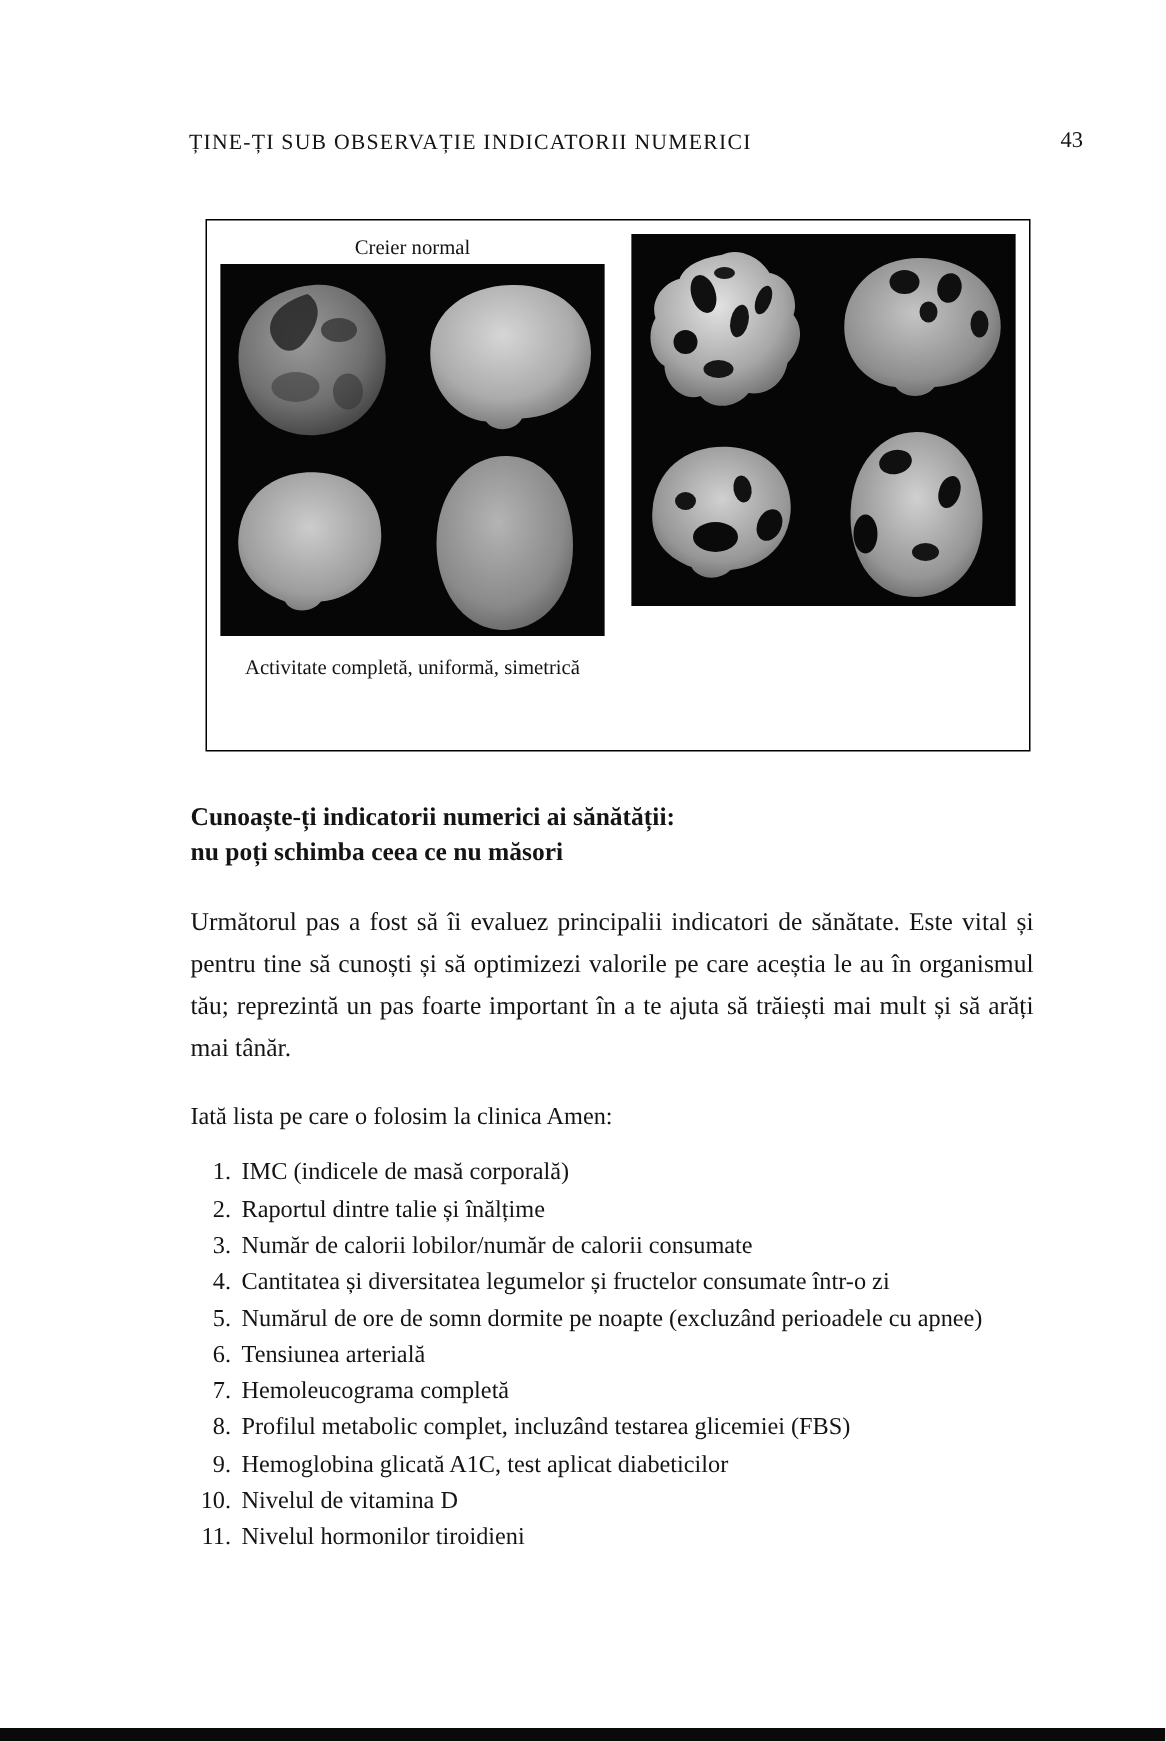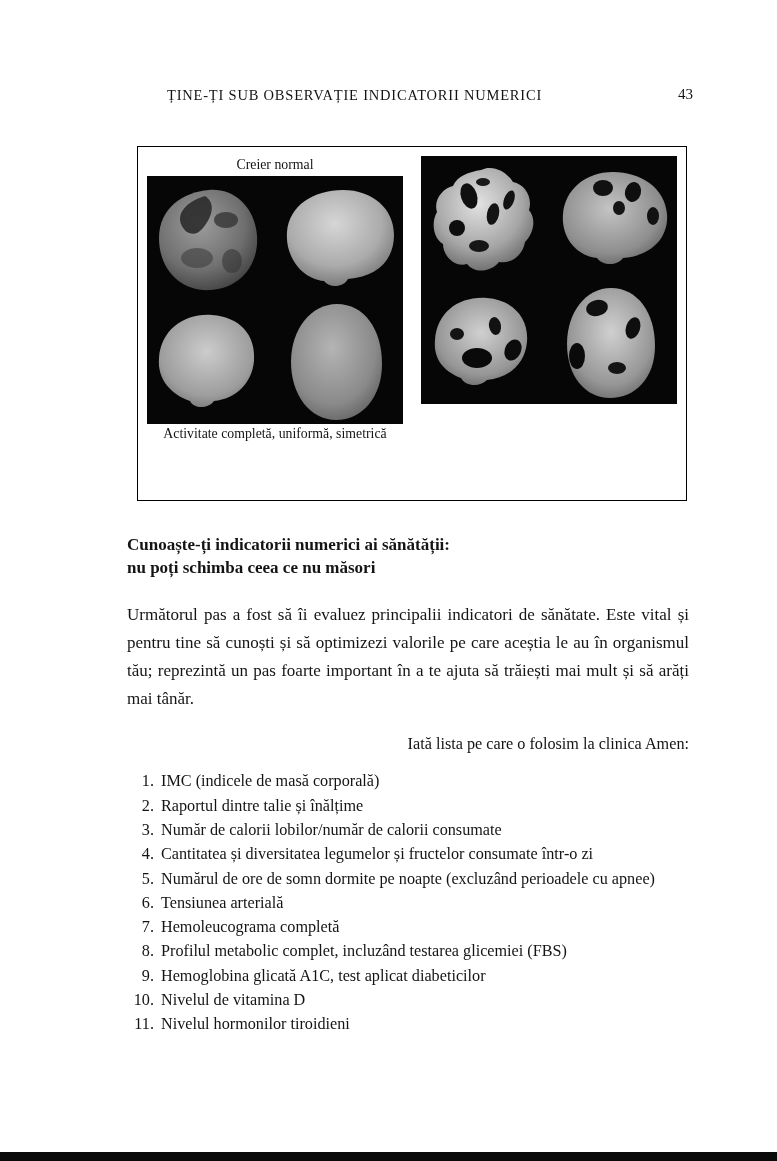--- a/index.html
+++ b/index.html
@@ -6,24 +6,24 @@
   .page {
     position:relative;
     width:777px; height:1161px;
     background:#ffffff;
     font-family:"Liberation Serif", serif;
     color:#141414;
     overflow:hidden;
   }
   .running-head {
     position:absolute; top:87px; left:126px;
-    font-size:14.5px; letter-spacing:0.8px;margin-left:41px;
+    font-size:14.5px; letter-spacing:0.8px;
   }
   .page-number {
-    position:absolute; top:86px; left:678px;
+    position:absolute; top:86px; left:707px;
     font-size:15px;
   }
   .figure-box {
     position:absolute; left:137px; top:146px;
     width:550px; height:355px;
     border:1.5px solid #000;
     box-sizing:border-box;
     display:flex;
     background:#fff;
   }
@@ -37,36 +37,36 @@
     font-size:13.8px; text-align:center; height:20px; line-height:17px;
     padding:0 6px;
   }
   .fig-image {
     width:256px; height:248px;
     background:#060606;
     display:block;
   }
   .fig-caption {
     font-size:13.8px; line-height:17px; text-align:center;
-    margin-top:1px; padding:0 8px;
+    margin-top:12px; padding:0 8px;
   }
   .content {
     position:absolute; left:127px; top:534px; width:562px;
   }
   .section-heading {
     font-weight:bold; font-size:17px; line-height:1.35;
     margin:0;
   }
   .body-paragraph {
     font-size:17px; line-height:1.64;
     text-align:justify;
     margin:21px 0 0 0;
   }
   .list-intro {
-    font-size:16.2px; margin:23px 0 12px 0;text-align:right;
+    font-size:16.2px; margin:23px 0 12px 0;
   }
   .checklist {
     list-style:none; margin:15px 0 0 0; padding:0;
     font-size:16.2px; line-height:1.5;
   }
   .checklist li {
     display:flex; align-items:flex-start;
   }
   .item-num {
     flex:none; width:27px; text-align:right; margin-right:7px;

